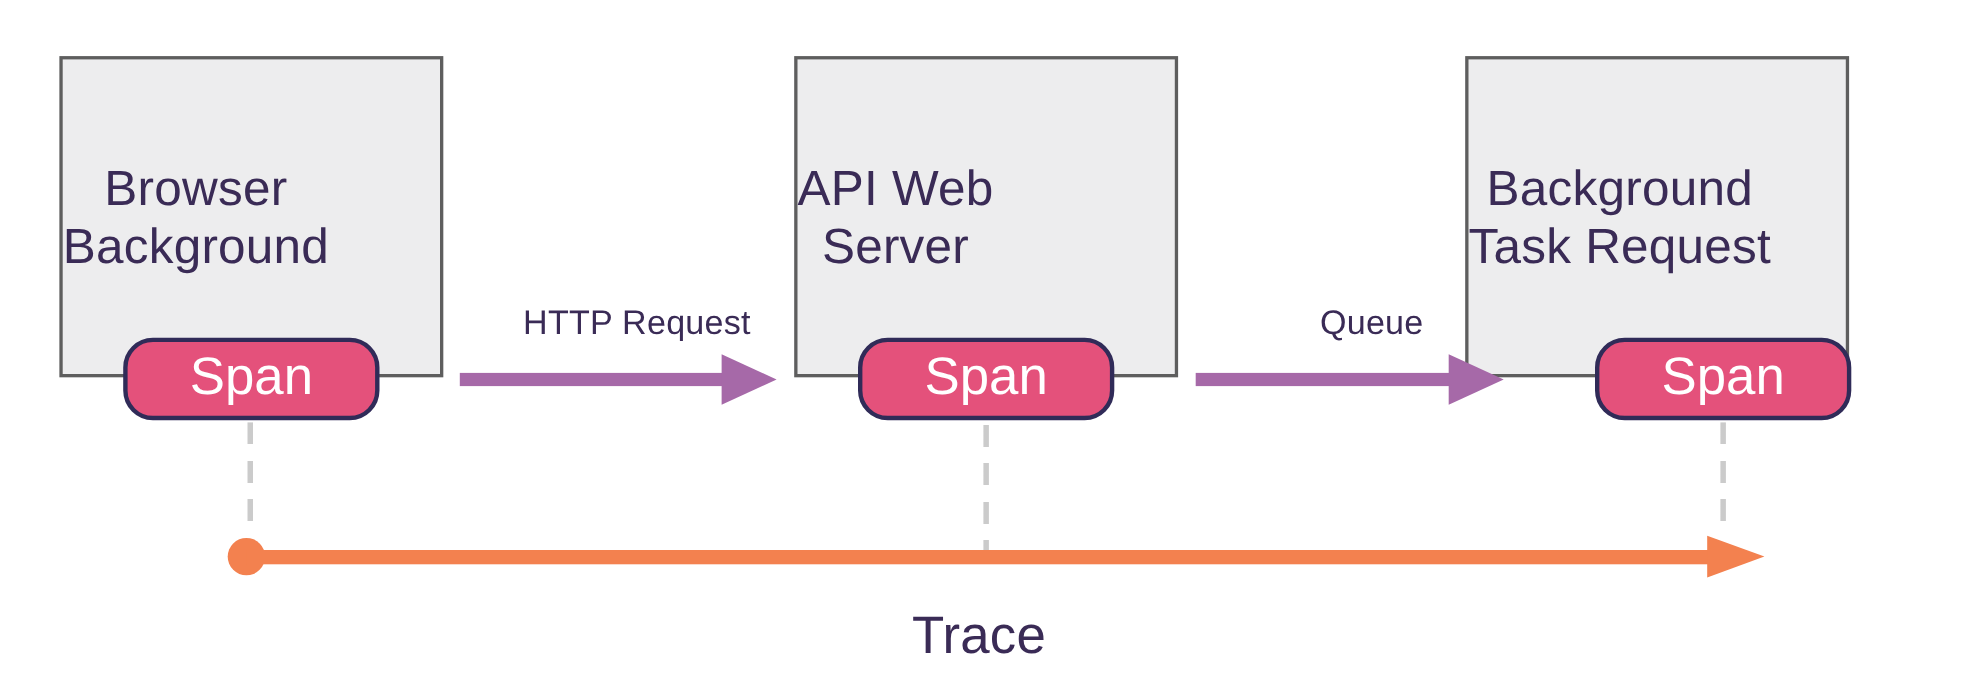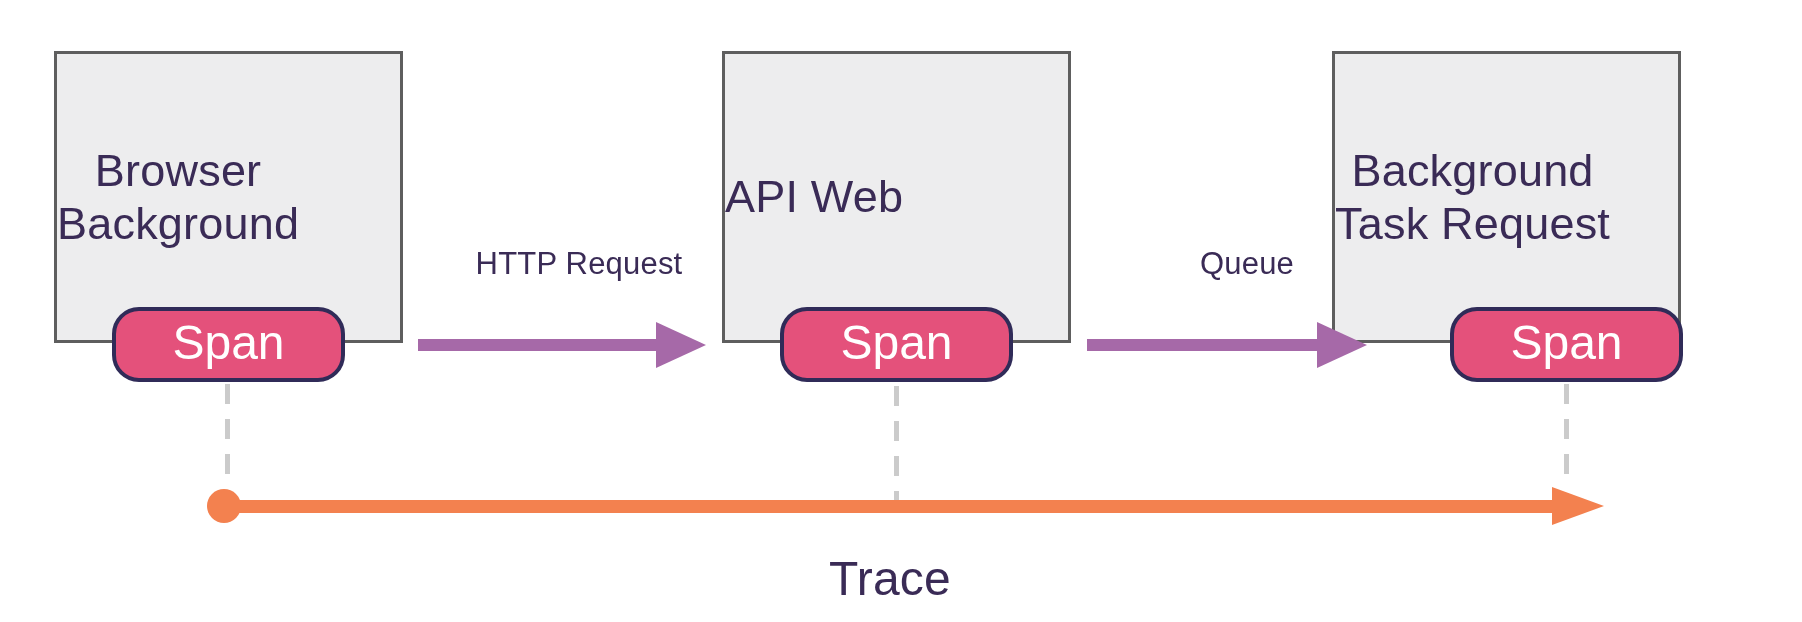--- a/index.html
+++ b/index.html
@@ -68,21 +68,21 @@
     z-index: 3;
     padding-bottom: 4px;
   }
   .span-pill-1 { left: 112px; }
   .span-pill-2 { left: 780px; }
   .span-pill-3 { left: 1450px; }
 
   
   .edge-label {
     position: absolute;
-    top: 246px;
+    top: 276px;
     color: var(--text);
     font-size: 31px;
     font-weight: 500;
     text-align: center;
     letter-spacing: 0.2px;
     padding-left: 32px;
   }
   .edge-label-1 { left: 403px; width: 320px; }
   .edge-label-2 { left: 1070px; width: 322px; }
 
@@ -168,20 +168,21 @@
   <div class="node node-1">
     <div class="node-label">
       <span>Browser</span>
       <span>Background</span>
     </div>
   </div>
 
   <div class="node node-2">
     <div class="node-label">
       <span>API Web</span>
+      <span>Server</span>
     </div>
   </div>
 
   <div class="node node-3">
     <div class="node-label">
       <span>Background</span>
       <span>Task Request</span>
     </div>
   </div>
 

